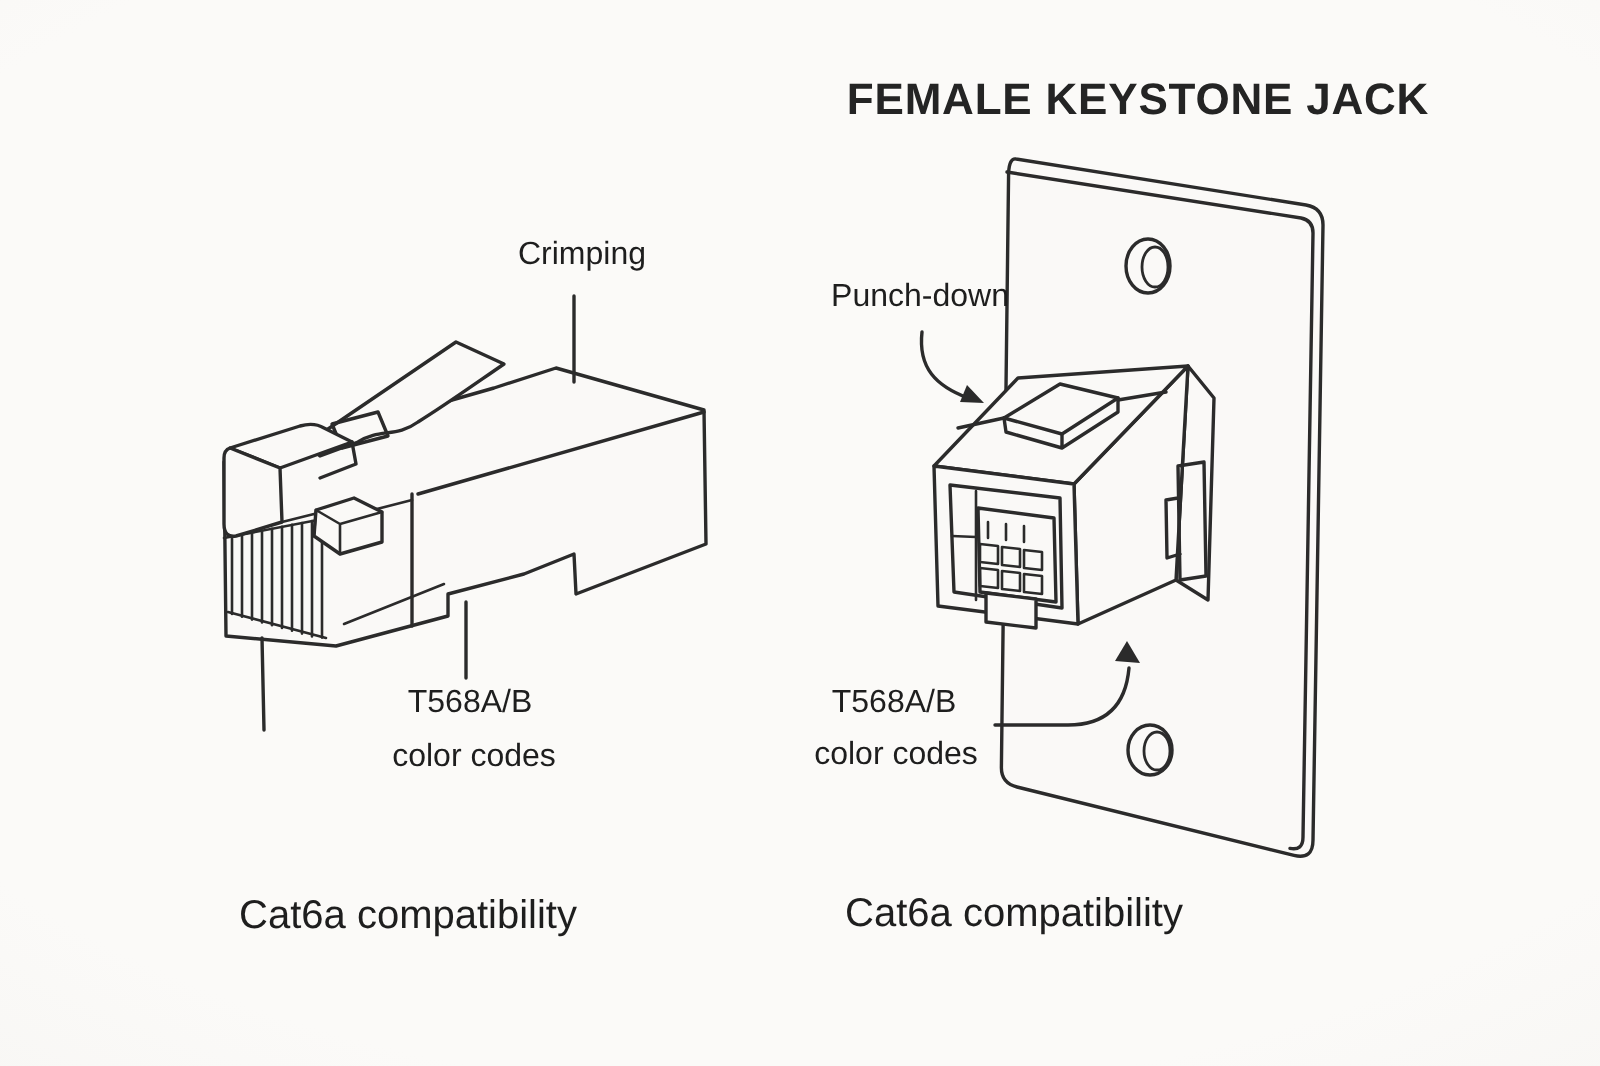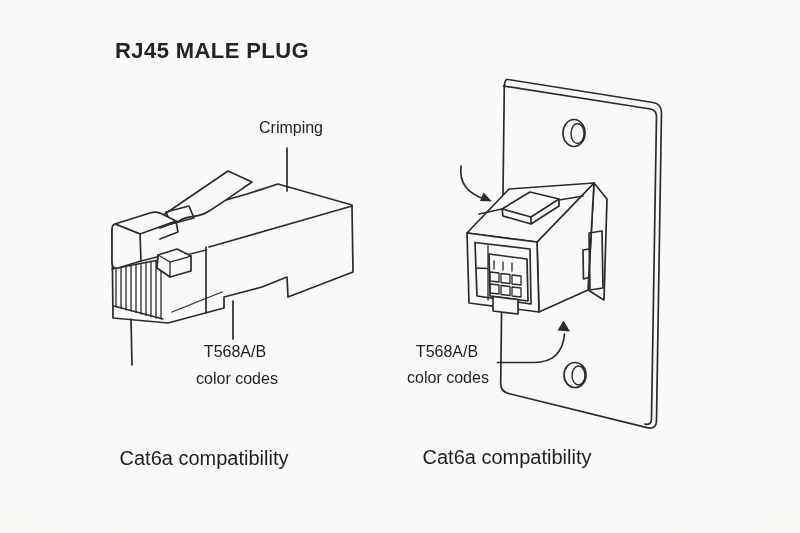--- a/index.html
+++ b/index.html
@@ -122,31 +122,32 @@
         <path fill="#faf9f7" d="M158,255 L177,249 L191,256 L191,271 L170,277 L157,268 Z"></path>
         <path stroke-width="1.3" d="M157,268 L158,255 M158,255 L170,262 L191,256 M170,262 L170,277 M141,261 L157,257"></path>
       </g>
     </g>
 
     <path d="M287,148 L287,191"></path>
     <path d="M131,319 L132,365"></path>
     <path d="M233,301 L233,339"></path>
   </svg>
 
-  <div class="lbl title" style="left:212px; top:37px;">RJ45 MALE PLUG</div>
 
+  <div class="lbl title" style="left:569px; top:36px;">FEMALE KEYSTONE JACK</div>
 
   <div class="lbl" style="left:291px; top:118px;">Crimping</div>
 
 
   <div class="lbl" style="left:235px; top:342px;">T568A/B</div>
 
   <div class="lbl" style="left:237px; top:369px;">color codes</div>
 
   <div class="lbl caption" style="left:204px; top:446px;">Cat6a compatibility</div>
 
+  <div class="lbl" style="left:460px; top:139px;">Punch-down</div>
 
   <div class="lbl" style="left:447px; top:342px;">T568A/B</div>
 
   <div class="lbl" style="left:448px; top:368px;">color codes</div>
 
   <div class="lbl caption" style="left:507px; top:445px;">Cat6a compatibility</div>
 </div>
 
 </body></html>

